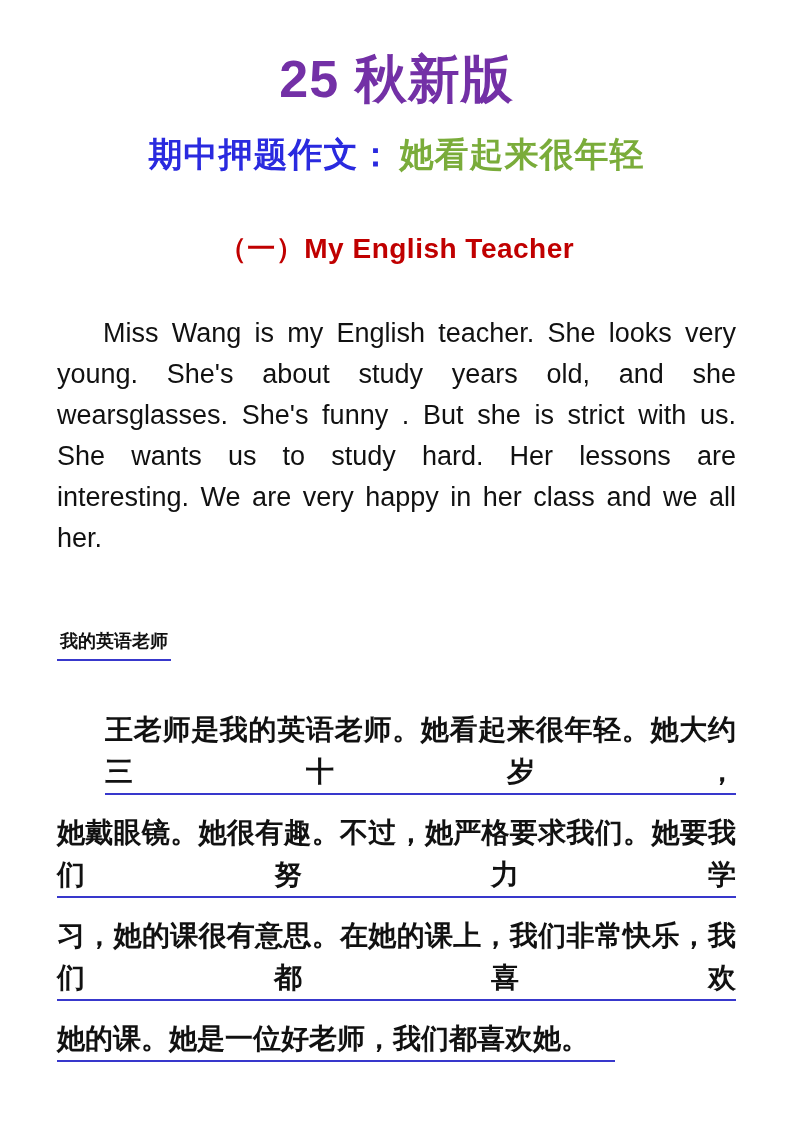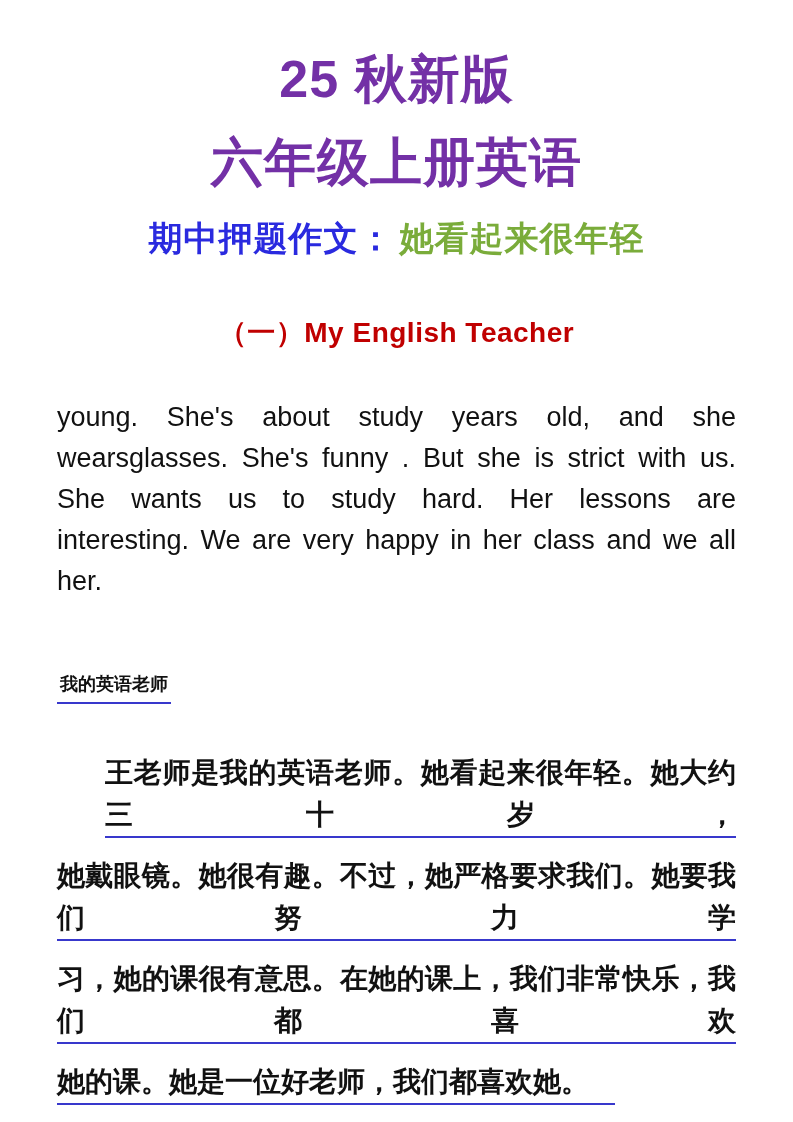--- a/index.html
+++ b/index.html
@@ -110,29 +110,29 @@
     border-bottom:2px solid var(--underline);
   }
 </style>
 </head>
 <body>
 
 <div class="page">
 
   <h1 class="title">25 秋新版</h1>
 
-  <h1 class="title second">六年级上册英语</h1>
 
   <div class="subtitle">
     <span class="part1">期中押题作文：</span><span class="part2">她看起来很年轻</span>
   </div>
 
   <div class="essay-heading">（一）My English Teacher</div>
 
   <div class="en-para">
+    <div class="eline indent">Miss Wang is my English teacher. She looks very</div>
     <div class="eline">young. She's about study years old, and she</div>
     <div class="eline">wearsglasses. She's funny  . But she is  strict  with  us.</div>
     <div class="eline">She wants us to study hard. Her lessons are</div>
     <div class="eline">interesting. We are very happy  in her class and we all</div>
     <div class="eline last">her.</div>
   </div>
 
   <div class="cn-heading">
     <span class="cn-heading-text">我的英语老师</span>
   </div>

